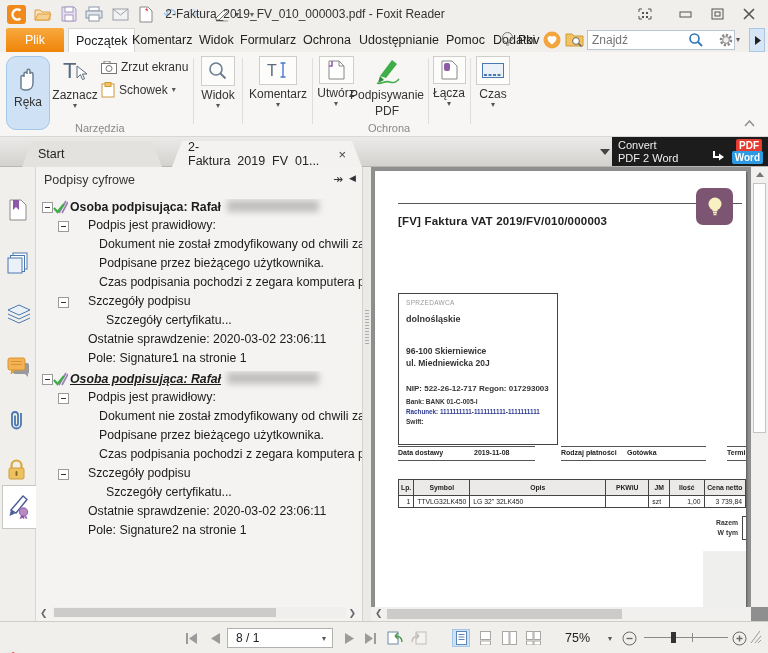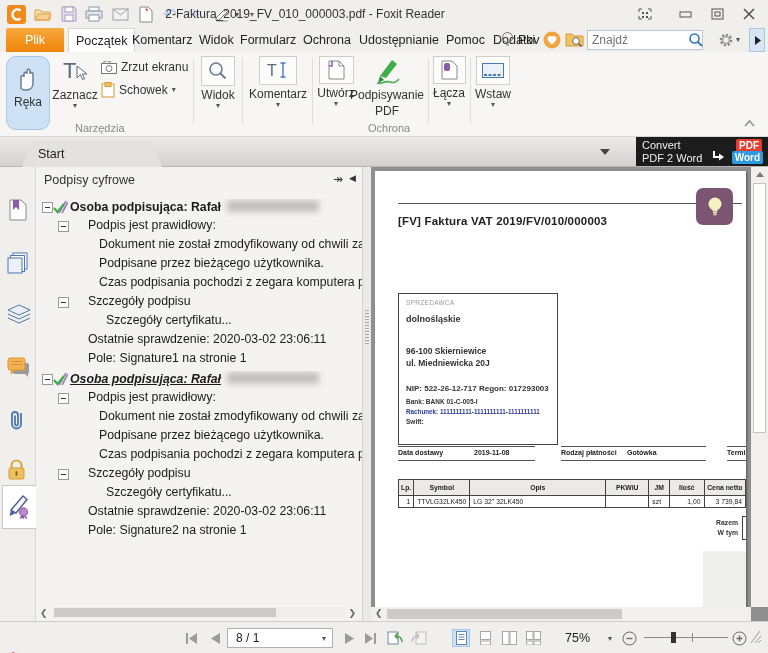--- a/index.html
+++ b/index.html
@@ -12,41 +12,41 @@
   #titlebar { position:absolute; left:0; top:0; width:768px; height:28px; background:#f1efec; }
   .qat-ico { position:absolute; top:4px; width:20px; height:20px; display:flex; align-items:center; justify-content:center; }
   #win-title { position:absolute; left:160px; top:7px; width:290px; text-align:center; font-size:12px; color:#333; white-space:nowrap; }
   .winctl { position:absolute; top:5px; width:26px; height:18px; display:flex; align-items:center; justify-content:center; }
 
   
   #menubar { position:absolute; left:0; top:28px; width:768px; height:24px; background:#f1efec; }
   #file-tab { position:absolute; left:6px; top:0; width:58px; height:24px; background:linear-gradient(#f8a93f,#ef8408); color:#fff; font-size:12.5px; display:flex; align-items:center; justify-content:center; border-radius:2px 2px 0 0; }
   .menu-tab { position:absolute; top:0; height:24px; font-size:12.5px; display:flex; align-items:center; padding:0 7px; color:#222; white-space:nowrap; }
   .menu-tab.active { background:#fff; border:1px solid #d8d6d3; border-bottom:none; }
-  #search-wrap { position:absolute; left:587px; top:2px; width:116px; height:20px; background:#fff; border:1px solid #b9c6d4; display:flex; align-items:center; }
+  #search-wrap { position:absolute; left:587px; top:2px; width:148px; height:20px; background:#fff; border:1px solid #b9c6d4; display:flex; align-items:center; }
   #search-input { border:none; outline:none; width:100px; font-size:12px; padding:0 4px; font-family:inherit; color:#333; background:transparent; }
   .mini { position:absolute; top:3px; }
 
   
   #ribbon { position:absolute; left:0; top:52px; width:768px; height:85px; background:#f7f6f4; border-bottom:1px solid #d9d7d4; }
   .rb-btn { position:absolute; top:4px; display:flex; flex-direction:column; align-items:center; font-size:12px; color:#333; }
   .rb-lbl { margin-top:3px; white-space:nowrap; text-align:center; line-height:13px; }
   .rb-dd { font-size:8px; color:#555; line-height:8px; }
   .rb-sep { position:absolute; top:6px; width:1px; height:66px; background:#e0deda; }
   .rb-group-lbl { position:absolute; top:70px; font-size:11px; color:#8a8886; }
   .rb-small { position:absolute; display:flex; align-items:center; gap:4px; font-size:12px; color:#333; white-space:nowrap; }
   #hand-btn { left:6px; width:44px; height:74px; background:#cfe2f5; border:1px solid #a3c7e8; border-radius:10px; justify-content:flex-start; padding-top:6px; }
 
   
   #tabbar { position:absolute; left:0; top:137px; width:768px; height:30px; background:linear-gradient(#eceae8,#d4d2cf); border-bottom:1px solid #b9b7b4;padding-left:11px; }
   .doctab { position:absolute; top:4px; height:26px; font-size:12.5px; color:#222; display:flex; align-items:center; padding:0 16px; clip-path:polygon(10px 0, calc(100% - 10px) 0, 100% 100%, 0 100%); }
   #tab-start { left:22px; width:140px; background:#e4e2df; }
   #tab-doc { left:172px; width:190px; background:#f3f2f0; }
   #tab-close { margin-left:10px; color:#444; font-size:13px; }
-  #convert-ad { position:absolute; right:0; top:0; width:132px; height:29px; background:#1c1c1c; color:#eee; font-size:11px; line-height:13px; padding:2px 6px; }
+  #convert-ad { position:absolute; right:0; top:0; width:156px; height:29px; background:#1c1c1c; color:#eee; font-size:11px; line-height:13px; padding:2px 6px; }
   .badge { position:absolute; font-size:10px; font-weight:bold; color:#fff; padding:0 3px; border-radius:2px; }
 
   
   #main { position:absolute; left:0; top:167px; width:768px; height:454px; background:#f1efec; }
   #side-strip { position:absolute; left:0; top:0; width:36px; height:454px; border-right:1px solid #d8d6d3; }
   .side-ico { position:absolute; left:7px; width:22px; height:22px; }
   #side-active { position:absolute; left:2px; top:318px; width:35px; height:44px; background:#fff; border:1px solid #c9c7c4; border-right:none; }
 
   #sig-panel { position:absolute; left:36px; top:0; width:326px; height:454px; background:#f4f3f1; }
   #sig-header { position:absolute; left:0; top:0; width:326px; height:26px; font-size:12.5px; color:#333; }
@@ -325,33 +325,37 @@
     <span class="rb-dd">▾</span>
   </div>
   <div class="rb-sep" style="left:470px"></div>
   <div class="rb-btn" style="left:472px;width:42px">
     <span style="border:1px solid #d0cecb;background:#fcfcfb;padding:6px 5px">
       <svg width="22" height="15">
           <rect x="0.5" y="0.5" width="21" height="14" fill="#eaf1f8" stroke="#4a78b0"></rect>
           <path d="M2 12h3M6.5 12h3M11 12h3M15.5 12h3" stroke="#4a78b0" stroke-width="2"></path>
         </svg>
     </span>
-    <span class="rb-lbl">Wstaw</span>
+    <span class="rb-lbl">Czas</span>
     <span class="rb-dd">▾</span>
   </div>
   <div class="abs" style="left:744px;top:68px">
     <svg width="11" height="7">
         <path d="M1 6l4.5-5L10 6" fill="none" stroke="#8a8a8a" stroke-width="1.4"></path>
       </svg>
   </div>
 </div>
 
 <div id="tabbar">
   <div class="doctab" id="tab-start">
     <span>Start</span>
+  </div>
+  <div class="doctab" id="tab-doc">
+    <span>2-Faktura_2019_FV_01...</span>
+    <span id="tab-close">×</span>
   </div>
   <div class="abs" style="left:600px;top:12px">
     <svg width="10" height="6">
         <path d="M0 0l5 6 5-6z" fill="#444"></path>
       </svg>
   </div>
   <div id="convert-ad">
     <div>Convert</div>
     <div>PDF 2 Word</div>
     <span class="badge" style="right:6px;top:2px;background:#e63c2f">PDF</span>

